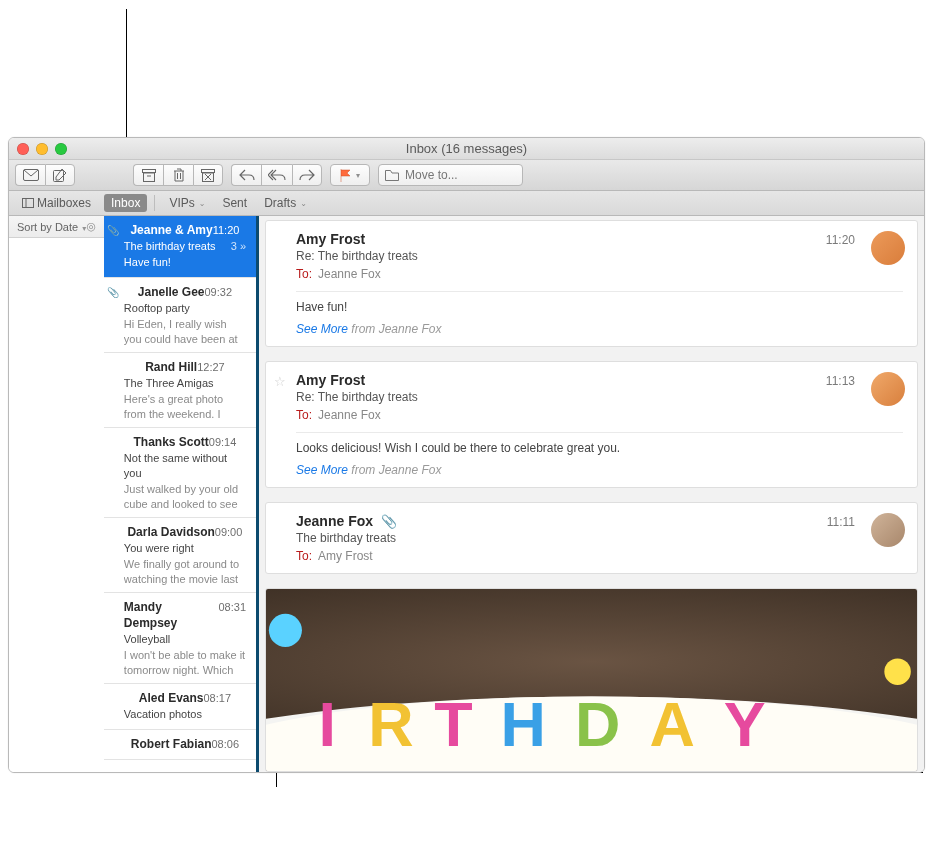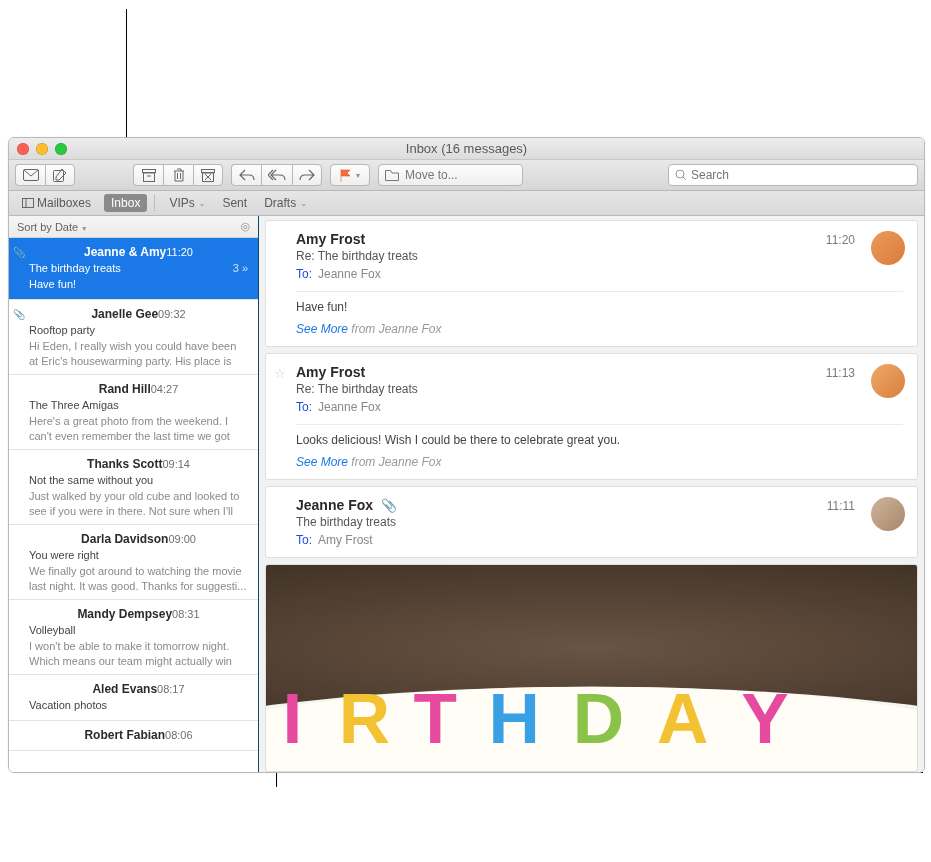--- a/index.html
+++ b/index.html
@@ -111,21 +111,21 @@
     align-items: center;
     gap: 3px;
     padding: 2px 7px;
     border-radius: 3px;
   }
   .fav-btn.active { background: #8a8a8a; color: #fff; }
   .fav-sep { width: 1px; height: 16px; background: #bdbdbd; margin: 0 4px; }
   .chev { font-size: 8px; opacity: 0.65; margin-left: 1px; }
 
   .content { display: flex; height: calc(100% - 22px - 31px - 25px); }
-  .list-col { width: 250px; border-right: 1px solid #0c4a6e; display: flex; flex-direction: column; background: #fff; }
+  .list-col { width: 250px; border-right: 3px solid #0c4a6e; display: flex; flex-direction: row; background: #fff; }
   .sorthdr {
     height: 22px;
     background: linear-gradient(#f5f5f5, #ececec);
     border-bottom: 1px solid #d2d2d2;
     display: flex;
     align-items: center;
     padding: 0 8px;
     font-size: 11px;
     color: #646464;
     justify-content: space-between;
@@ -144,39 +144,39 @@
   .msg .subj { font-size: 11px; color: #444; margin-top: 1px; display: flex; justify-content: space-between; }
   .msg .prev { font-size: 11px; color: #8a8a8a; margin-top: 1px; max-height: 28px; overflow: hidden; }
   .msg .att-ind, .msg .star-ind, .msg .unread-ind {
     position: absolute; left: 4px; font-size: 10px; color: #b5b5b5;
   }
   .msg .att-ind { top: 8px; }
   .msg.selected { background: #1a79e6; color: #fff; }
   .msg.selected .from, .msg.selected .time, .msg.selected .subj, .msg.selected .prev { color: #fff; }
   .msg.selected .count { color: #cfe3fb; font-size: 11px; }
 
-  .pane { flex: 1; background: #f2f2f2; overflow: hidden; padding: 4px 6px 0 6px; display: flex; flex-direction: column; gap: 6px; }
+  .pane { flex: 1; background: #f2f2f2; overflow: hidden; padding: 4px 6px 0 6px; display: flex; flex-direction: column; gap: 14px; }
   .card {
     background: #fff;
     border: 1px solid #dedede;
     border-radius: 3px;
     padding: 10px 14px 10px 30px;
     position: relative;
     font-size: 12px;
   }
   .card .star { position: absolute; left: 8px; top: 12px; color: #cfcfcf; font-size: 13px; }
   .card .hdr { display: flex; justify-content: space-between; align-items: flex-start; }
   .card .from2 { font-weight: 700; font-size: 14px; color: #2a2a2a; }
   .card .time2 { font-size: 12px; color: #7a7a7a; margin-right: 48px; margin-top: 2px; }
   .card .avatar { position: absolute; right: 12px; top: 10px; width: 34px; height: 34px; border-radius: 50%; background: linear-gradient(135deg, #ec9a5a, #d97d3b); }
   .card.av2 .avatar { background: linear-gradient(135deg, #f0a96a, #d87f3d); }
   .card.av3 .avatar { background: linear-gradient(135deg, #d0b49a, #a8876b); }
   .card .subj2 { color: #555; margin-top: 2px; }
   .card .to2 { color: #999; margin-top: 4px; font-size: 12px; }
-  .card .to2 .tl { color: #1d4ed8; margin-right: 6px; }
+  .card .to2 .tl { color: #b91c1c; margin-right: 6px; }
   .card .to2 .tv { color: #888; }
   .card .sep { border-top: 1px solid #eaeaea; margin: 10px 0 8px 0; }
   .card .body { color: #444; font-size: 12px; }
   .card .seemore { color: #1a79e6; font-size: 12px; margin-top: 8px; font-style: italic; }
   .card .seemore .grey { color: #999; }
   .card .clip { color: #888; margin-left: 8px; font-size: 13px; }
 
   .img-card {
     background: #fff;
     border: 1px solid #dedede;
@@ -290,27 +290,20 @@
       <span class="folder-icon">
         <svg width="14" height="11" viewBox="0 0 14 11">
             <path d="M0.5 2 V10.5 H13.5 V3 H7 L5.5 0.5 H0.5 Z" fill="none" stroke="#777"></path>
           </svg>
       </span>
       <span>Move to...</span>
     </div>
 
     <div class="spacer"></div>
 
-    <div class="tb-search">
-      <svg width="12" height="12" viewBox="0 0 12 12">
-          <circle cx="5" cy="5" r="4" fill="none" stroke="#999"></circle>
-          <line x1="8" y1="8" x2="11" y2="11" stroke="#999"></line>
-        </svg>
-      <input type="text" placeholder="Search" style="">
-    </div>
   </div>
 
   <div class="favbar">
     <div class="fav-btn">
       <svg width="12" height="10" viewBox="0 0 12 10">
           <rect x="0.5" y="0.5" width="11" height="9" fill="none" stroke="#666"></rect>
           <line x1="4" y1="0.5" x2="4" y2="9.5" stroke="#666"></line>
         </svg>
       <span>Mailboxes</span>
     </div>
@@ -360,21 +353,21 @@
               <span class="time">09:32</span>
             </div>
             <div class="subj">
               <span>Rooftop party</span>
             </div>
             <div class="prev">Hi Eden, I really wish you could have been at Eric's housewarming party. His place is pret...</div>
           </div>
           <div class="msg">
             <div class="row1">
               <span class="from">Rand Hill</span>
-              <span class="time">04:27</span>
+              <span class="time">12:27</span>
             </div>
             <div class="subj">
               <span>The Three Amigas</span>
             </div>
             <div class="prev">Here's a great photo from the weekend. I can't even remember the last time we got to...</div>
           </div>
           <div class="msg">
             <div class="row1">
               <span class="from">Thanks Scott</span>
               <span class="time">09:14</span>

